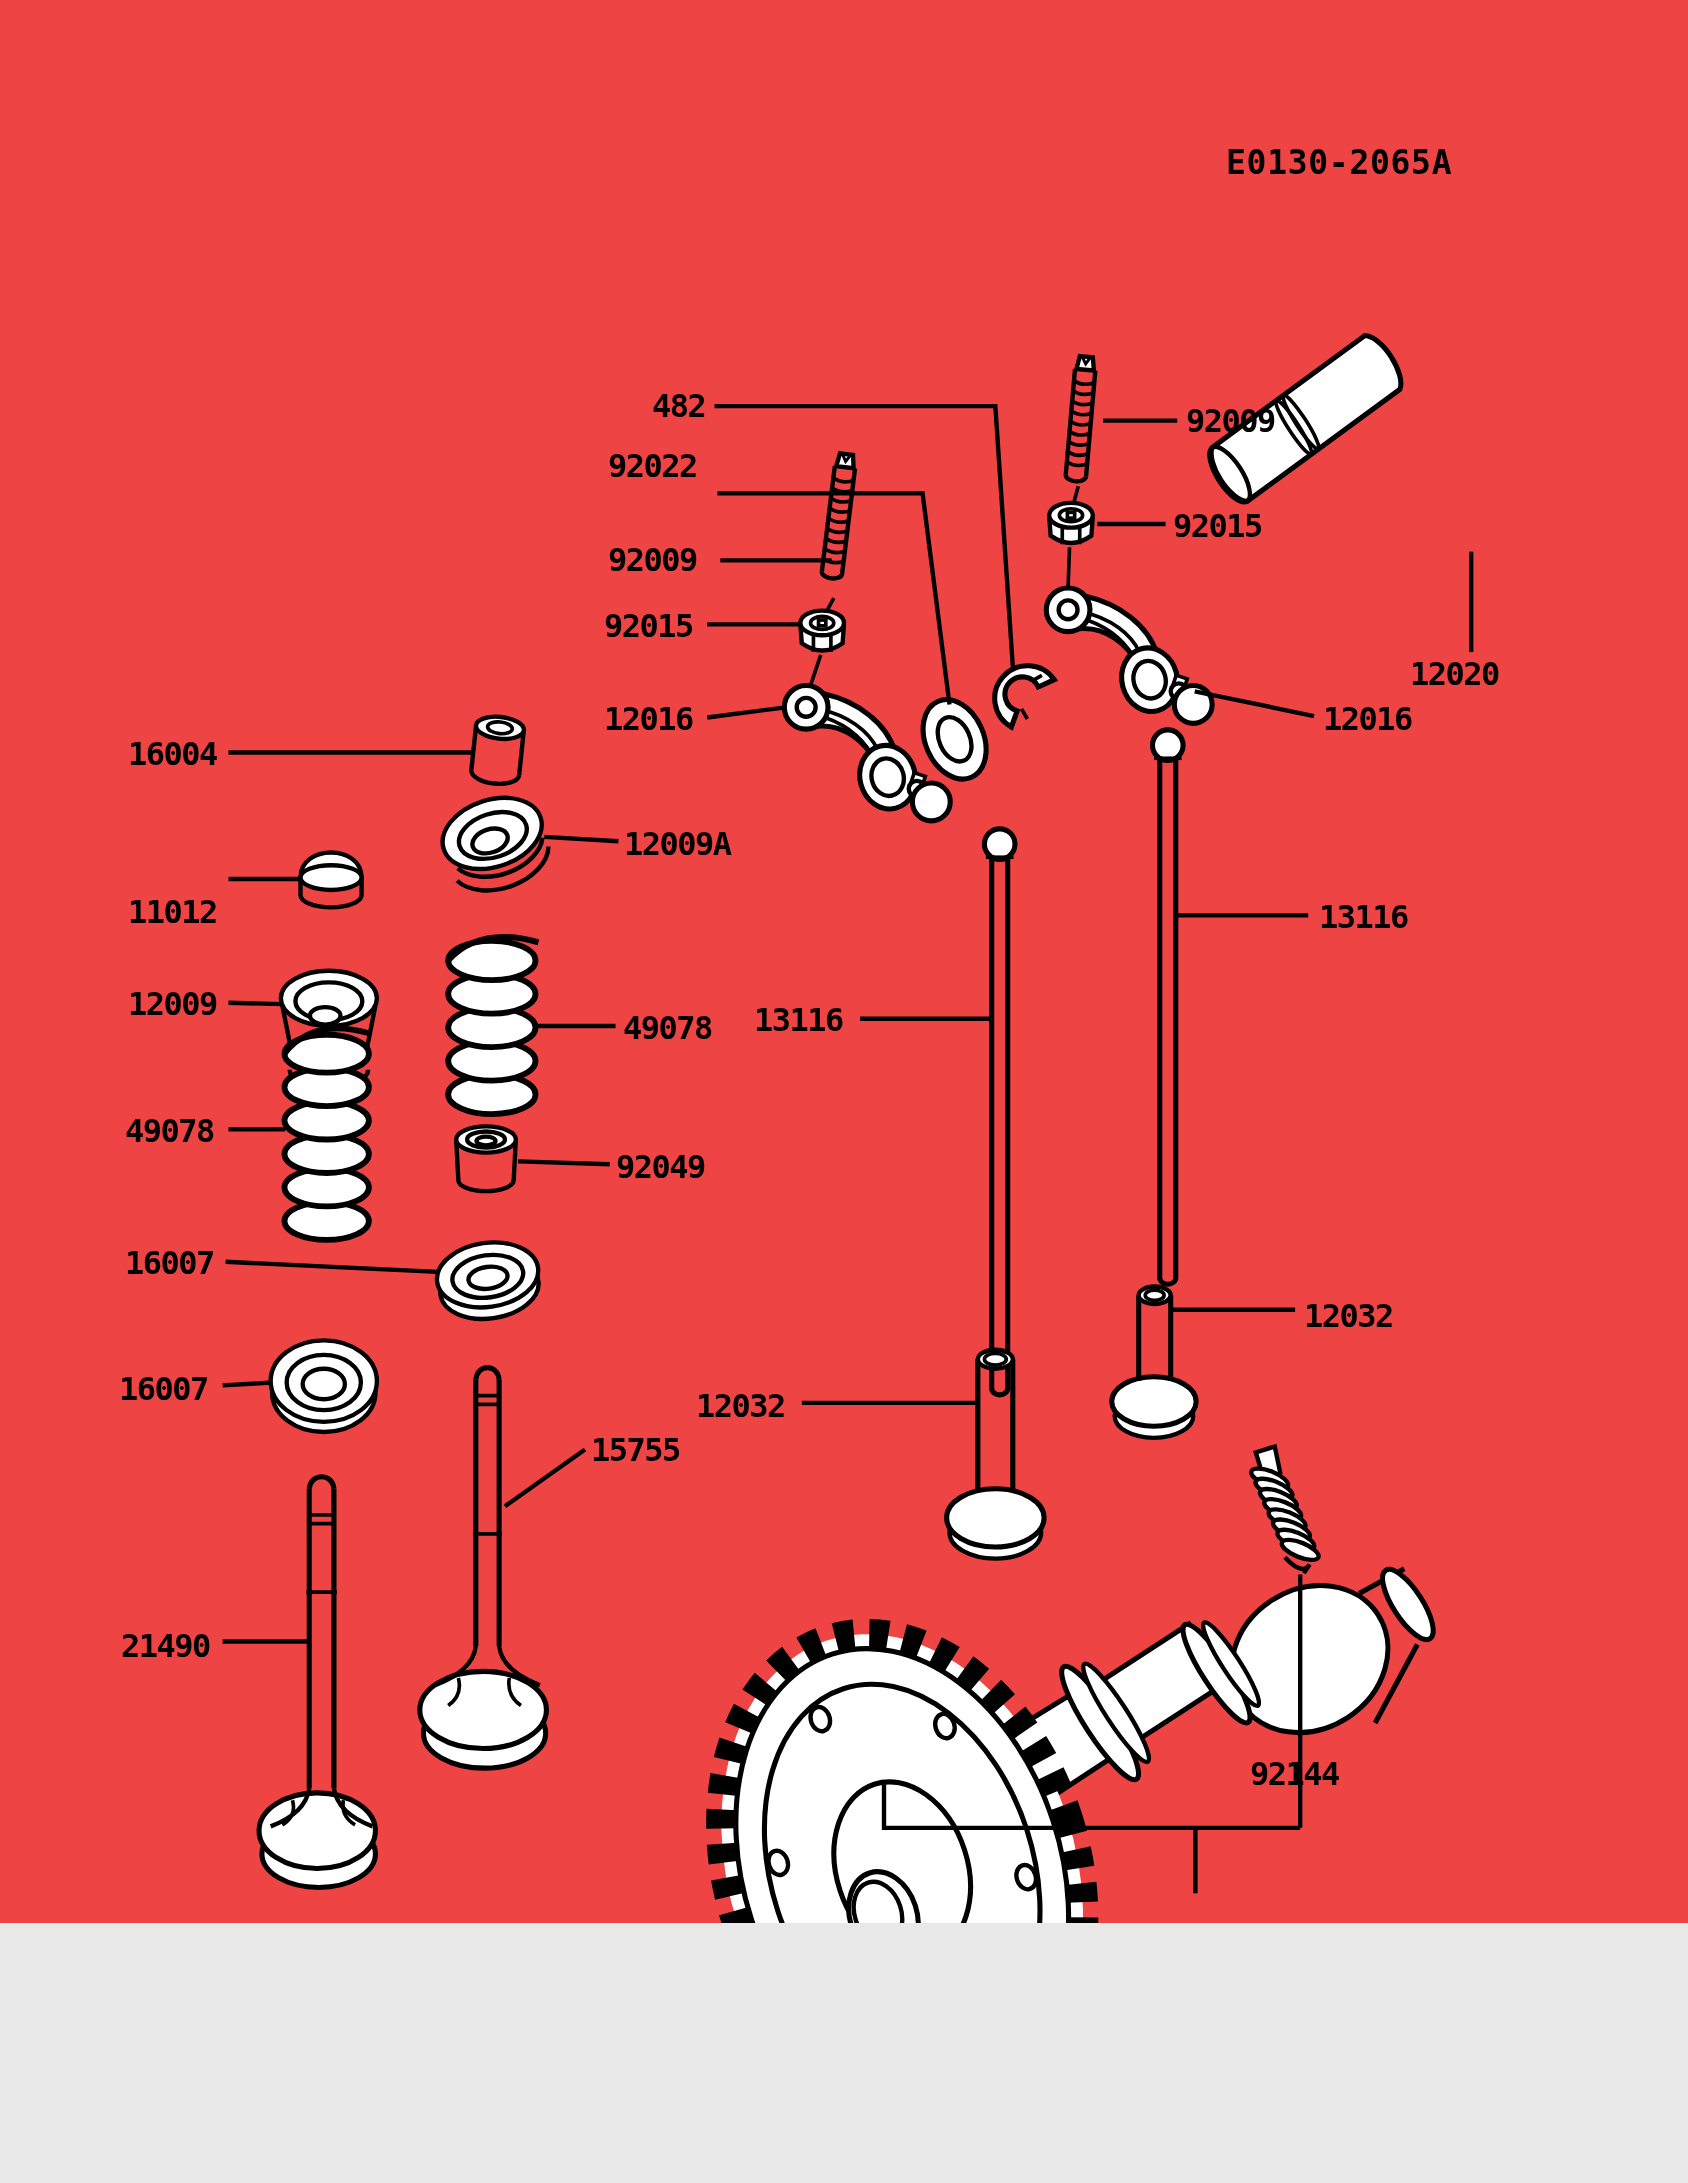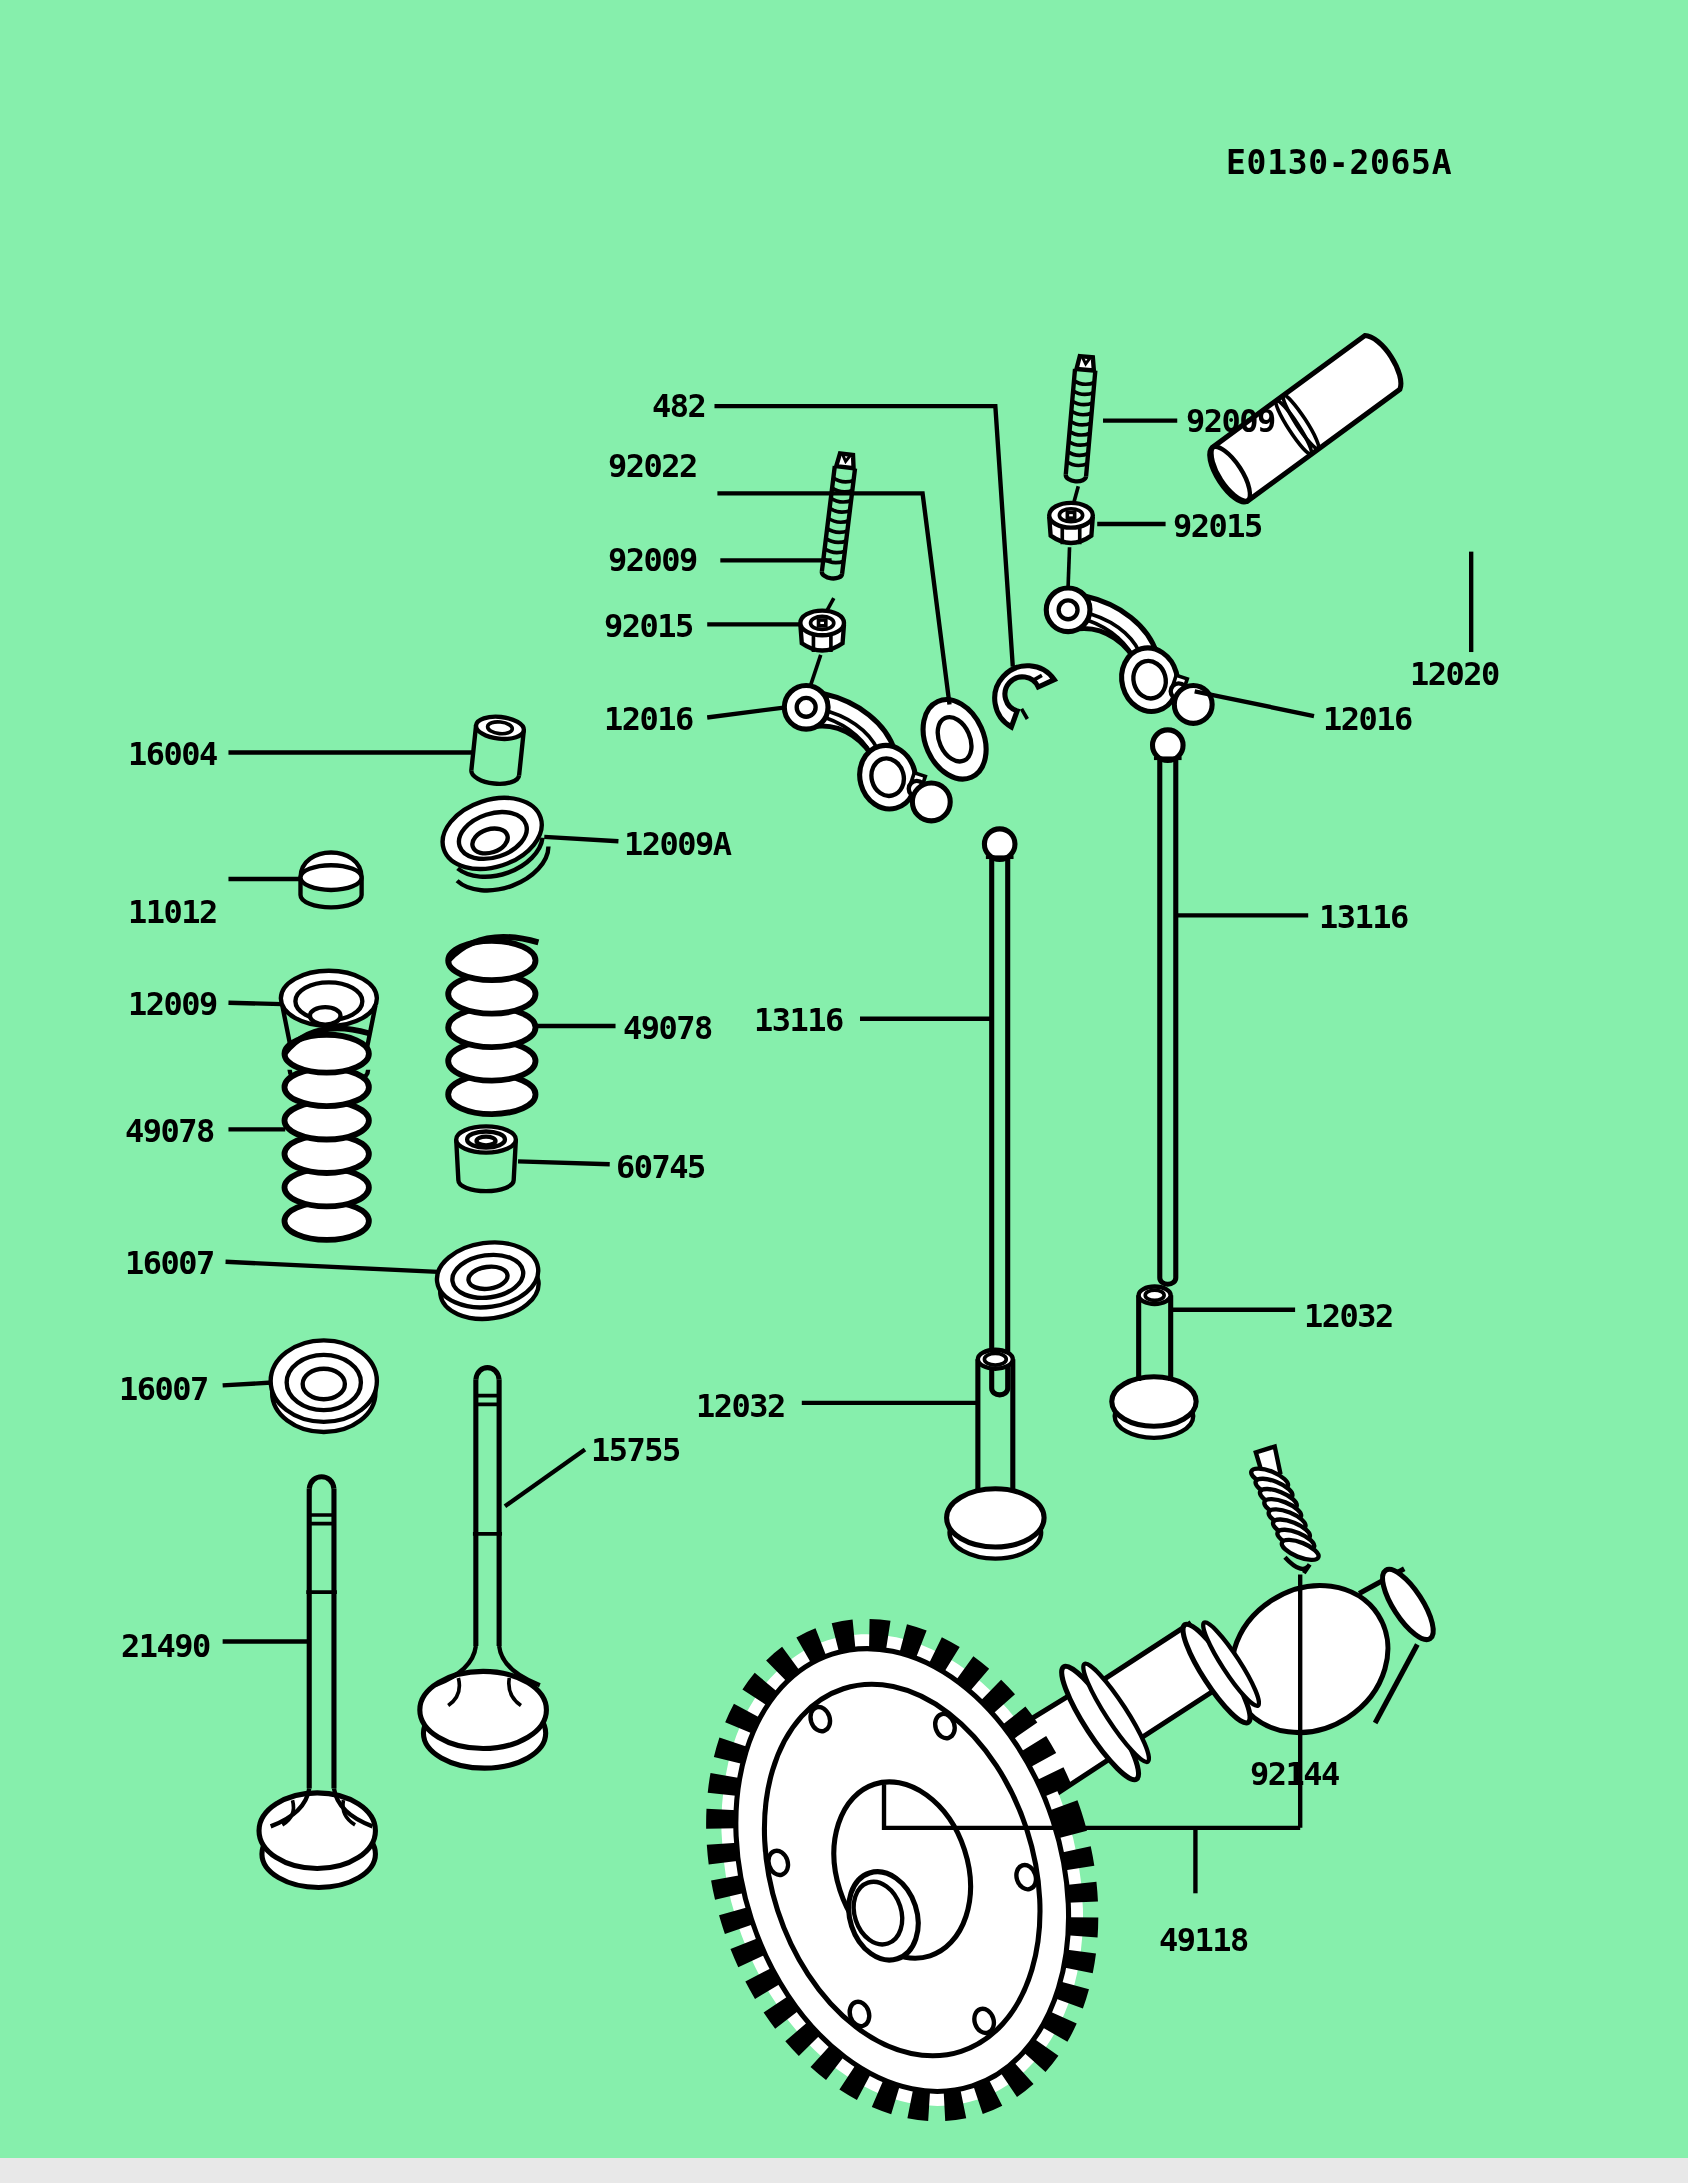--- a/index.html
+++ b/index.html
@@ -1,16 +1,16 @@
 <!DOCTYPE html>
 <html style="font-size:11.6px"><head>
 <meta charset="utf-8">
 <style>
   html,body{margin:0;padding:0;background:#e8e8e8;}
-  #page{position:relative;width:1688px;height:2158px;background:#86efac;overflow:hidden;
+  #page{position:relative;width:1688px;height:1923px;background:#ef4444;overflow:hidden;
         font-family:"DejaVu Sans Mono", monospace;text-decoration:underline;}
   #art{position:absolute;left:0;top:0;}
   .lbl{position:absolute;font:700 32px "DejaVu Sans Mono", monospace;color:#000;
        letter-spacing:-1.5px;transform:translateY(-50%);white-space:nowrap;}
   .title{position:absolute;font:700 33px "DejaVu Sans Mono", monospace;color:#000;
        letter-spacing:0.7px;transform:translateY(-50%);white-space:nowrap;}
 </style>
 </head>
 <body>
 
@@ -283,21 +283,21 @@
   <div class="lbl" style="left:604px;top:719px">12016</div>
   <div class="lbl" style="left:128px;top:754px">16004</div>
   <div class="lbl" style="left:128px;top:912px">11012</div>
   <div class="lbl" style="left:128px;top:1004px">12009</div>
   <div class="lbl" style="left:125px;top:1131px">49078</div>
   <div class="lbl" style="left:125px;top:1263px">16007</div>
   <div class="lbl" style="left:119px;top:1389px">16007</div>
   <div class="lbl" style="left:121px;top:1646px">21490</div>
   <div class="lbl" style="left:624px;top:844px">12009A</div>
   <div class="lbl" style="left:623px;top:1028px">49078</div>
-  <div class="lbl" style="left:616px;top:1167px">60745</div>
+  <div class="lbl" style="left:616px;top:1167px">92049</div>
   <div class="lbl" style="left:754px;top:1020px">13116</div>
   <div class="lbl" style="left:696px;top:1406px">12032</div>
   <div class="lbl" style="left:591px;top:1450px">15755</div>
   <div class="lbl" style="left:1186px;top:421px">92009</div>
   <div class="lbl" style="left:1173px;top:526px">92015</div>
   <div class="lbl" style="left:1410px;top:674px">12020</div>
   <div class="lbl" style="left:1323px;top:719px">12016</div>
   <div class="lbl" style="left:1319px;top:917px">13116</div>
   <div class="lbl" style="left:1304px;top:1316px">12032</div>
   <div class="lbl" style="left:1250px;top:1774px">92144</div>

